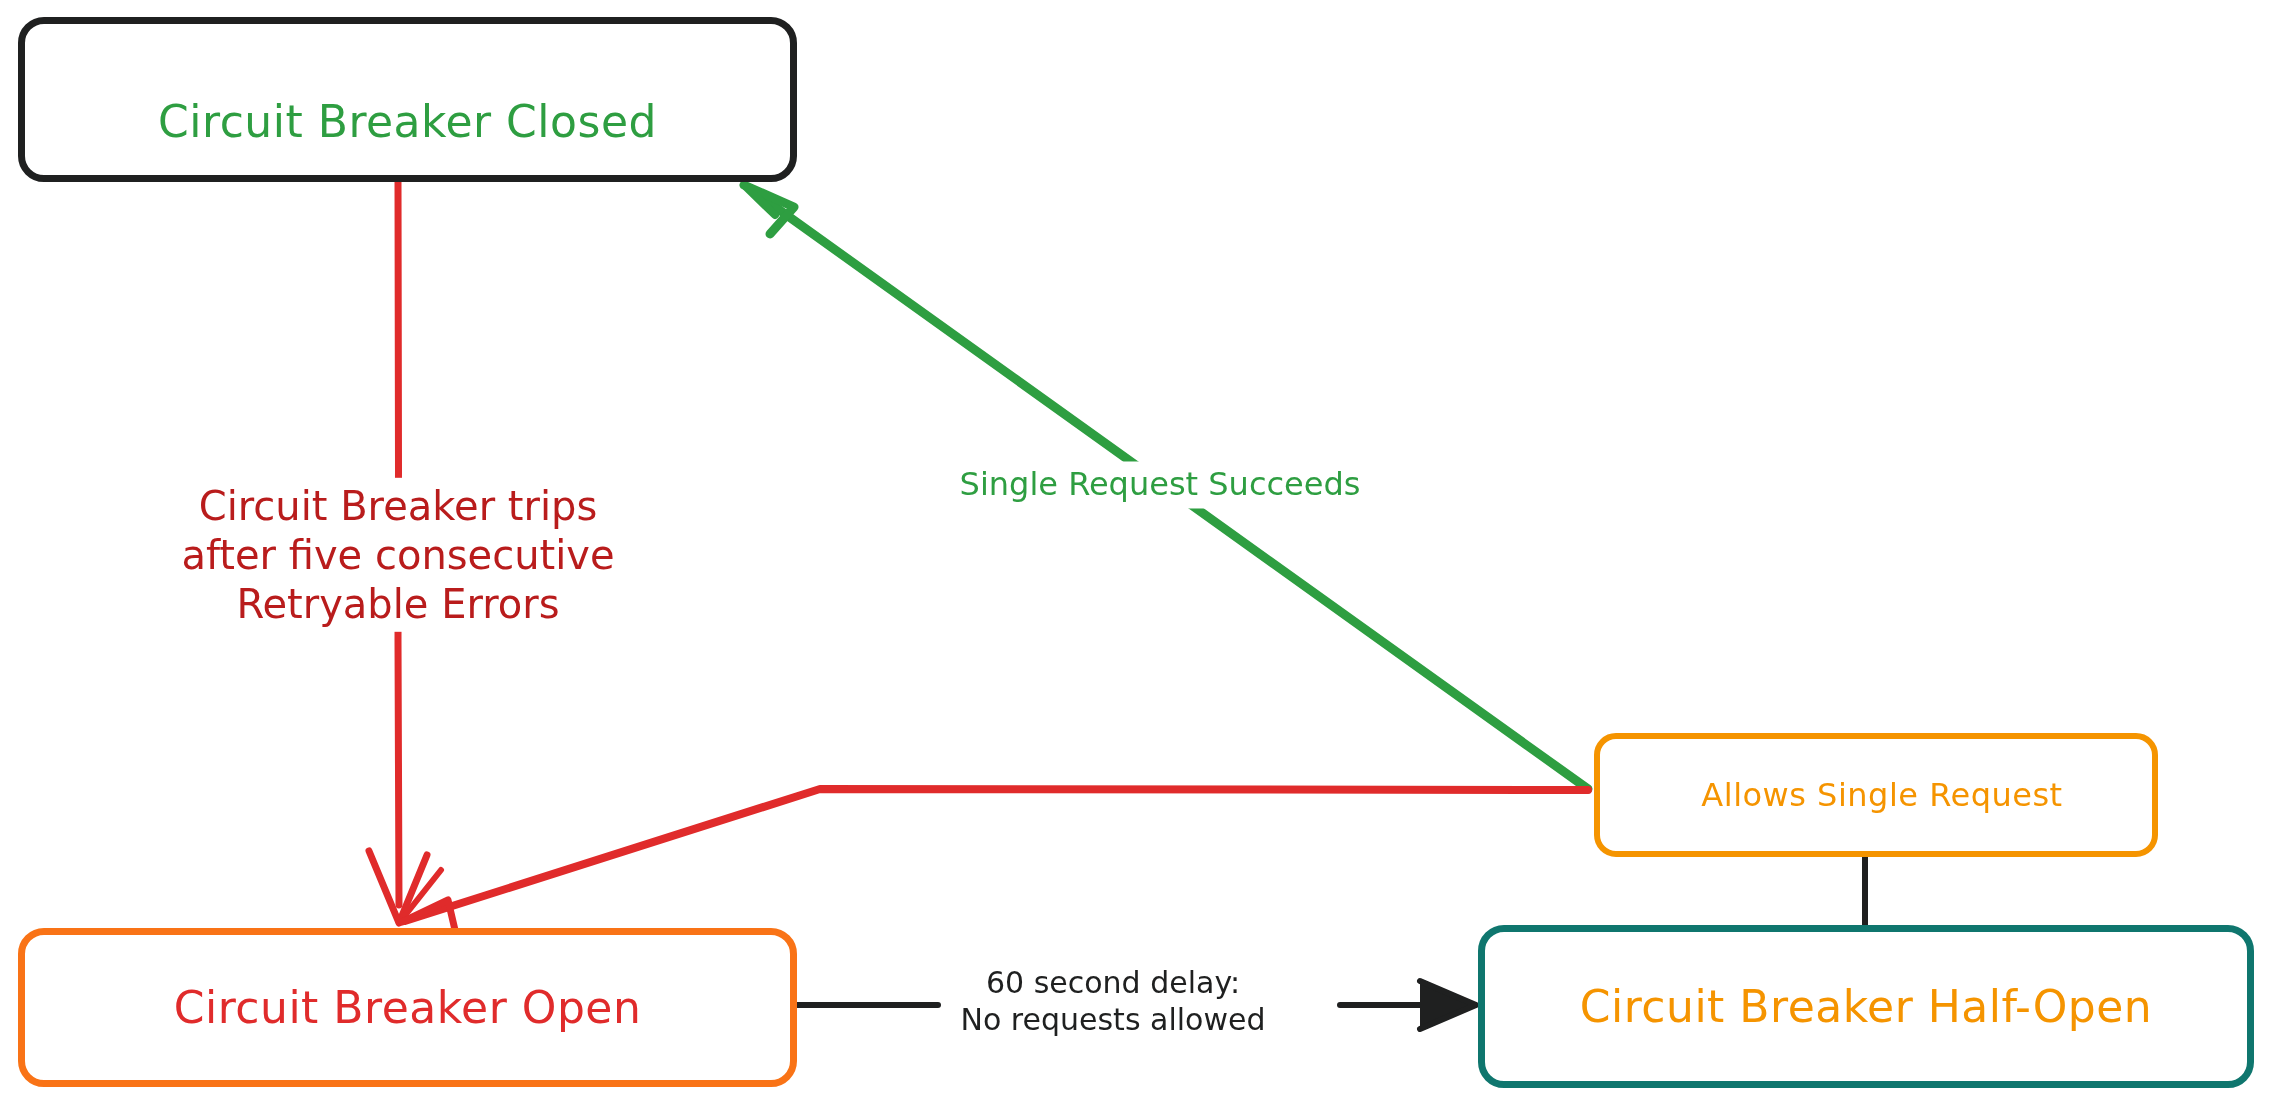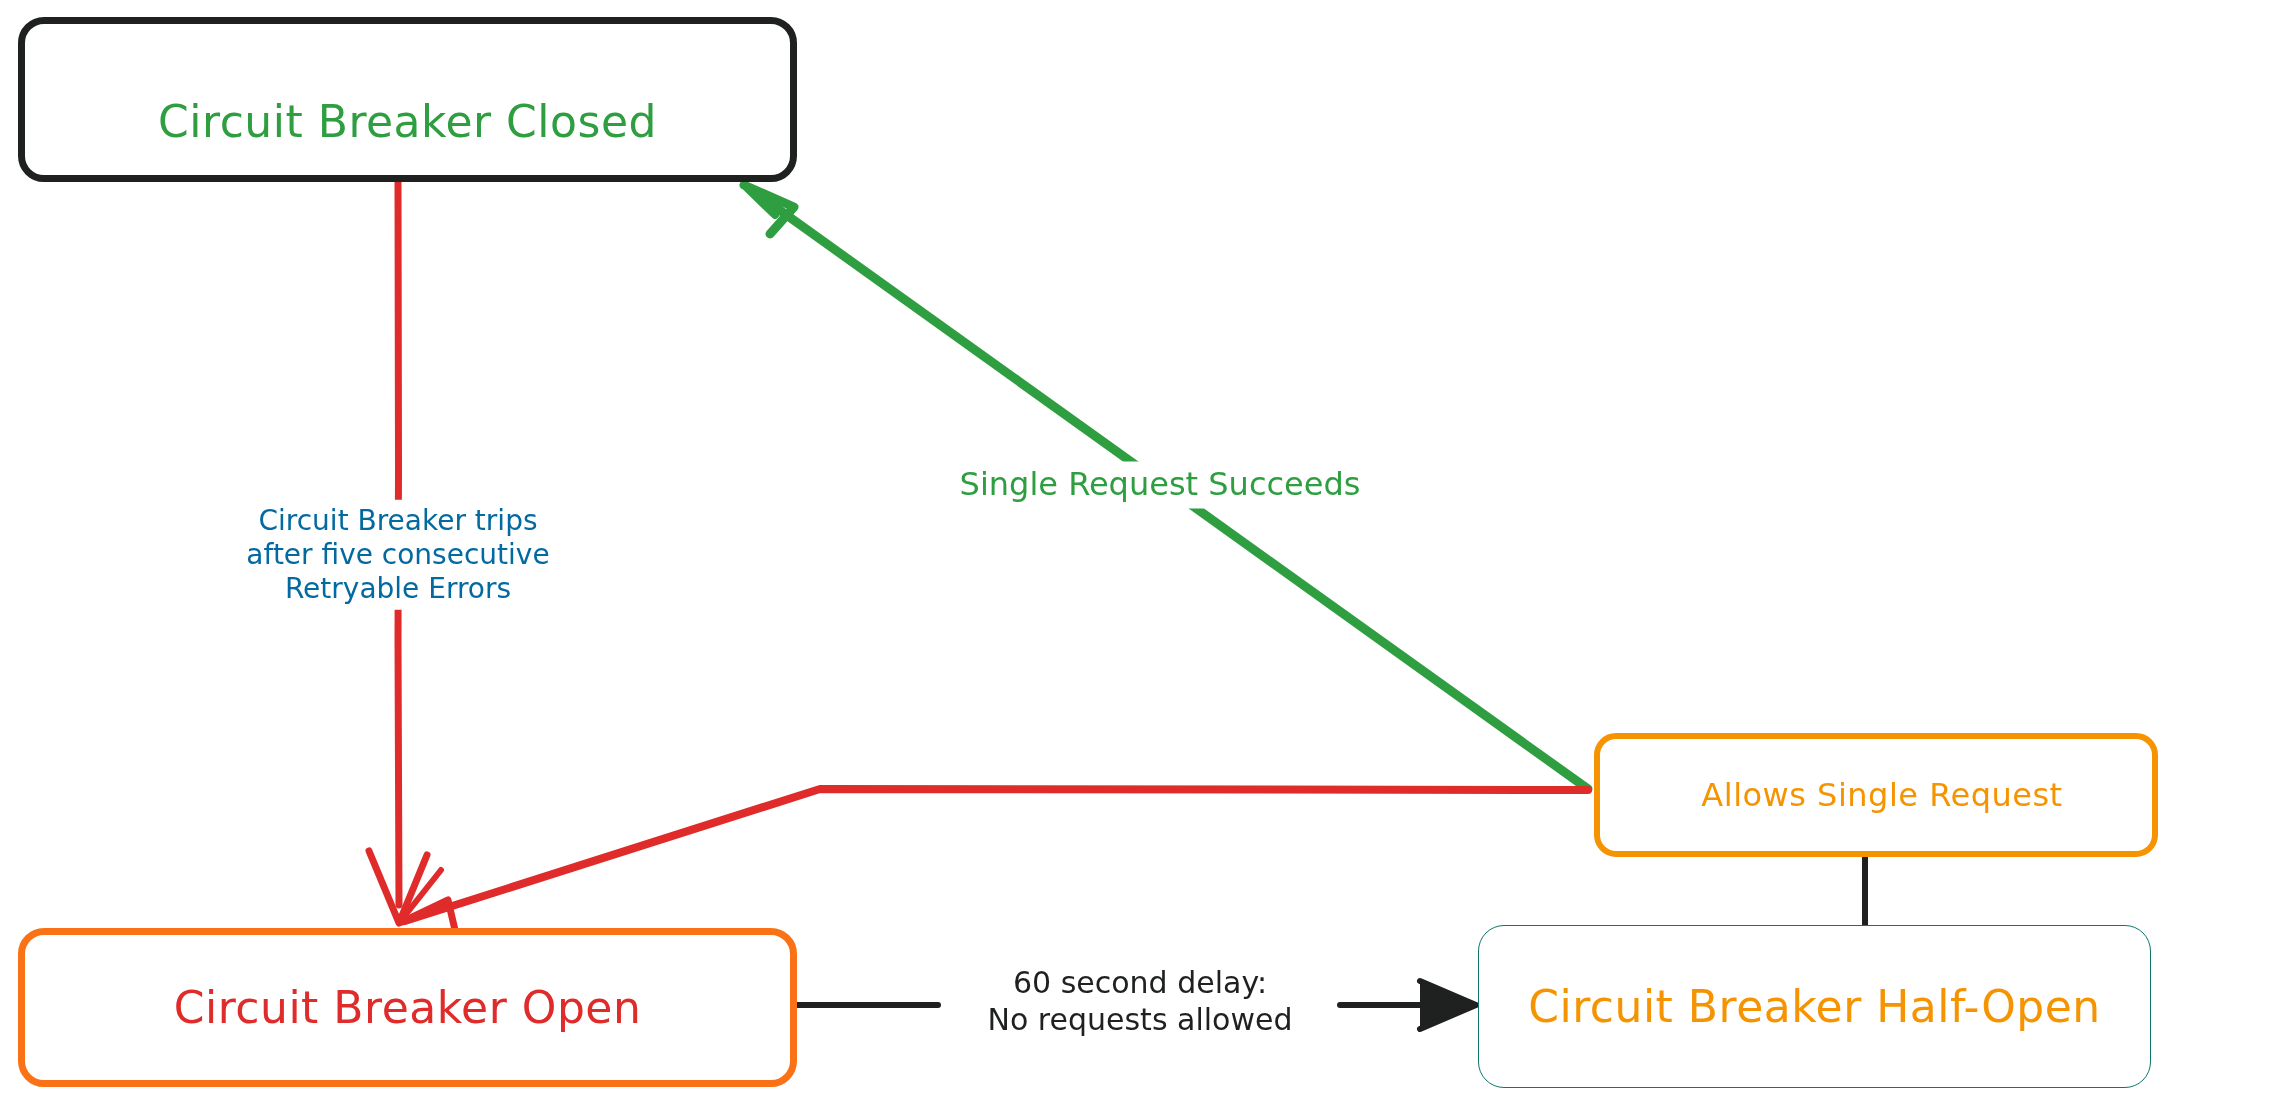--- a/index.html
+++ b/index.html
@@ -91,31 +91,31 @@
   </svg>
 
   <div class="node-box" style="left:18px; top:17px; width:779px; height:165px; border:7px solid #1f2020;">
     <span class="node-label" style="color:#2e9e41; font-size:44px;margin-top:43px;">Circuit Breaker Closed</span>
   </div>
 
   <div class="node-box" style="left:18px; top:928px; width:779px; height:159px; border:7px solid #f97316;">
     <span class="node-label" style="color:#e02b2b; font-size:44px;">Circuit Breaker Open</span>
   </div>
 
-  <div class="node-box" style="left:1478px; top:925px; width:673px; height:163px; border:1px solid #0f766e;">
+  <div class="node-box" style="left:1478px; top:925px; width:776px; height:163px; border:7px solid #0f766e;">
     <span class="node-label" style="color:#f59400; font-size:44px;">Circuit Breaker Half-Open</span>
   </div>
 
   <div class="node-box" style="left:1594px; top:733px; width:564px; height:124px; border:6px solid #f59400; border-radius:22px;">
     <span class="node-label" style="color:#f59400; font-size:32px;margin-left:12px;">Allows Single Request</span>
   </div>
 
-  <div class="edge-label" style="left:398px; top:555px; transform:translate(-50%,-50%); color:#0369a1; font-size:28px; padding:4px 10px;">Circuit Breaker trips
+  <div class="edge-label" style="left:398px; top:555px; transform:translate(-50%,-50%); color:#b91c1c; font-size:40px; padding:4px 10px;">Circuit Breaker trips
 after five consecutive
 Retryable Errors</div>
 
   <div class="edge-label" style="left:1160px; top:485px; transform:translate(-50%,-50%); color:#2e9e41; font-size:32px; padding:4px 12px;">Single Request Succeeds</div>
 
 
-  <div class="edge-label" style="left:1140px; top:1002px; transform:translate(-50%,-50%); color:#1f2020; font-size:30px; padding:4px 12px;">60 second delay:
+  <div class="edge-label" style="left:1113px; top:1002px; transform:translate(-50%,-50%); color:#1f2020; font-size:30px; padding:4px 12px;">60 second delay:
 No requests allowed</div>
 
 </div>
 
 </body></html>

